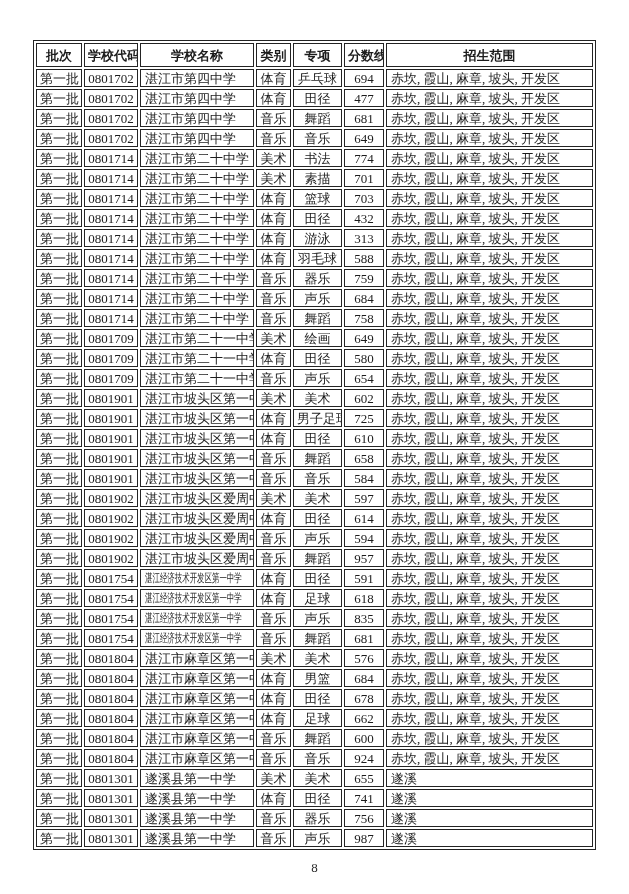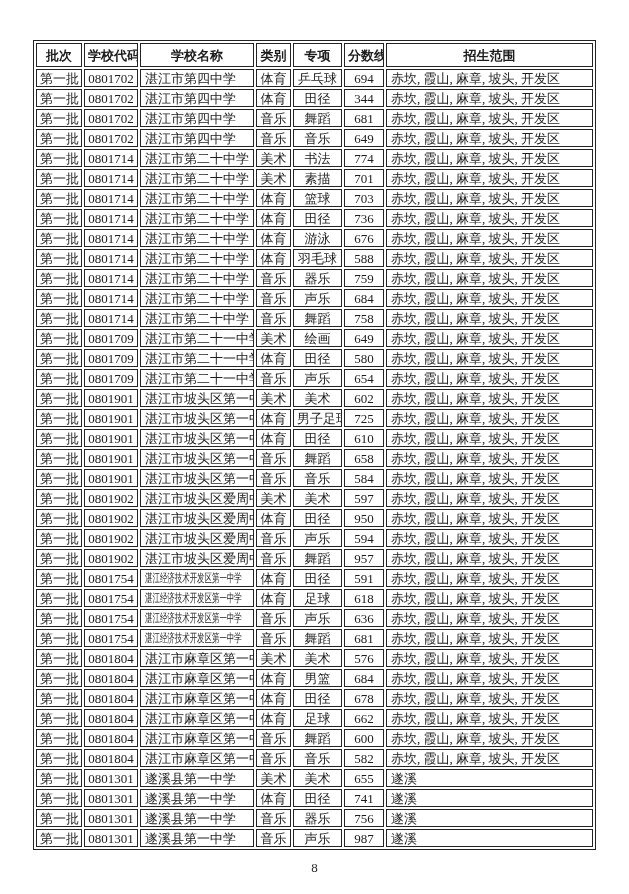--- a/index.html
+++ b/index.html
@@ -100,21 +100,21 @@
           <td>乒乓球</td>
           <td>694</td>
           <td>赤坎, 霞山, 麻章, 坡头, 开发区</td>
         </tr>
         <tr>
           <td>第一批</td>
           <td>0801702</td>
           <td>湛江市第四中学</td>
           <td>体育</td>
           <td>田径</td>
-          <td>344</td>
+          <td>477</td>
           <td>赤坎, 霞山, 麻章, 坡头, 开发区</td>
         </tr>
         <tr>
           <td>第一批</td>
           <td>0801702</td>
           <td>湛江市第四中学</td>
           <td>音乐</td>
           <td>舞蹈</td>
           <td>681</td>
           <td>赤坎, 霞山, 麻章, 坡头, 开发区</td>
@@ -154,30 +154,30 @@
           <td>篮球</td>
           <td>703</td>
           <td>赤坎, 霞山, 麻章, 坡头, 开发区</td>
         </tr>
         <tr>
           <td>第一批</td>
           <td>0801714</td>
           <td>湛江市第二十中学</td>
           <td>体育</td>
           <td>田径</td>
-          <td>736</td>
+          <td>432</td>
           <td>赤坎, 霞山, 麻章, 坡头, 开发区</td>
         </tr>
         <tr>
           <td>第一批</td>
           <td>0801714</td>
           <td>湛江市第二十中学</td>
           <td>体育</td>
           <td>游泳</td>
-          <td>676</td>
+          <td>313</td>
           <td>赤坎, 霞山, 麻章, 坡头, 开发区</td>
         </tr>
         <tr>
           <td>第一批</td>
           <td>0801714</td>
           <td>湛江市第二十中学</td>
           <td>体育</td>
           <td>羽毛球</td>
           <td>588</td>
           <td>赤坎, 霞山, 麻章, 坡头, 开发区</td>
@@ -289,21 +289,21 @@
           <td>美术</td>
           <td>597</td>
           <td>赤坎, 霞山, 麻章, 坡头, 开发区</td>
         </tr>
         <tr>
           <td>第一批</td>
           <td>0801902</td>
           <td>湛江市坡头区爱周中学</td>
           <td>体育</td>
           <td>田径</td>
-          <td>950</td>
+          <td>614</td>
           <td>赤坎, 霞山, 麻章, 坡头, 开发区</td>
         </tr>
         <tr>
           <td>第一批</td>
           <td>0801902</td>
           <td>湛江市坡头区爱周中学</td>
           <td>音乐</td>
           <td>声乐</td>
           <td>594</td>
           <td>赤坎, 霞山, 麻章, 坡头, 开发区</td>
@@ -334,21 +334,21 @@
           <td>足球</td>
           <td>618</td>
           <td>赤坎, 霞山, 麻章, 坡头, 开发区</td>
         </tr>
         <tr>
           <td>第一批</td>
           <td>0801754</td>
           <td><span class="squeeze">湛江经济技术开发区第一中学</span></td>
           <td>音乐</td>
           <td>声乐</td>
-          <td>636</td>
+          <td>835</td>
           <td>赤坎, 霞山, 麻章, 坡头, 开发区</td>
         </tr>
         <tr>
           <td>第一批</td>
           <td>0801754</td>
           <td><span class="squeeze">湛江经济技术开发区第一中学</span></td>
           <td>音乐</td>
           <td>舞蹈</td>
           <td>681</td>
           <td>赤坎, 霞山, 麻章, 坡头, 开发区</td>
@@ -397,21 +397,21 @@
           <td>舞蹈</td>
           <td>600</td>
           <td>赤坎, 霞山, 麻章, 坡头, 开发区</td>
         </tr>
         <tr>
           <td>第一批</td>
           <td>0801804</td>
           <td>湛江市麻章区第一中学</td>
           <td>音乐</td>
           <td>音乐</td>
-          <td>582</td>
+          <td>924</td>
           <td>赤坎, 霞山, 麻章, 坡头, 开发区</td>
         </tr>
         <tr>
           <td>第一批</td>
           <td>0801301</td>
           <td>遂溪县第一中学</td>
           <td>美术</td>
           <td>美术</td>
           <td>655</td>
           <td>遂溪</td>

